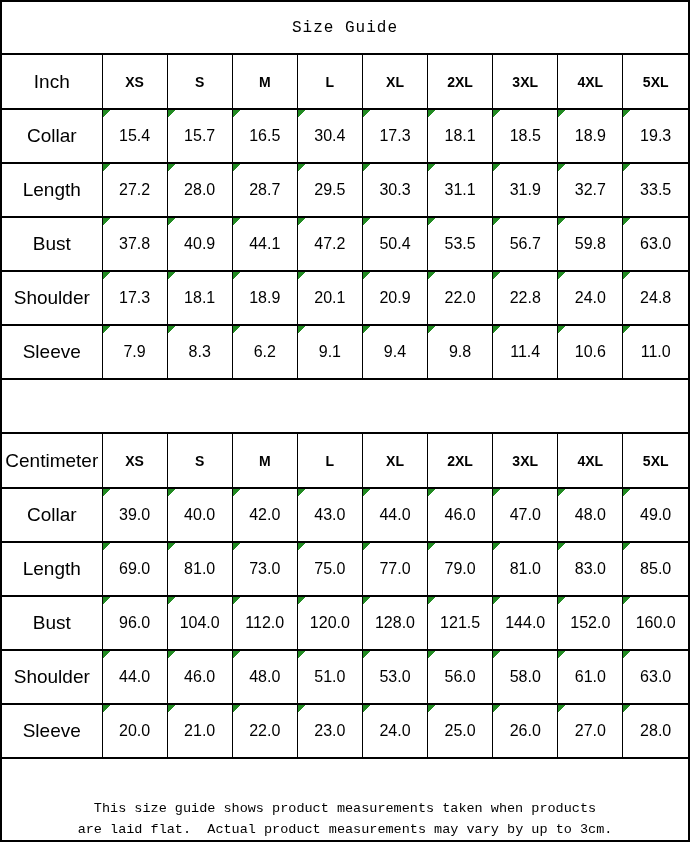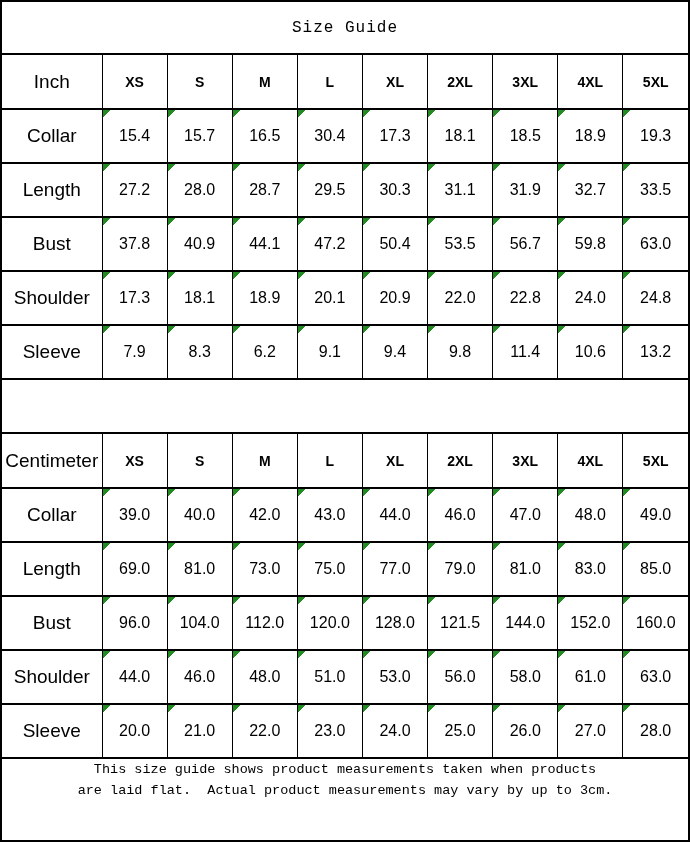--- a/index.html
+++ b/index.html
@@ -64,21 +64,21 @@
   }
 
   .table-gap {
     flex: 0 0 54px;
     border-bottom: 2px solid var(--border-color, #000);
   }
 
   .footer-band {
     flex: 1 1 auto;
     display: flex;
-    align-items: flex-start;
+    align-items: flex-end;
     justify-content: center;
   }
   .footer-text {
     font-family: "Liberation Mono", "DejaVu Sans Mono", monospace;
     font-size: 13.5px;
     line-height: 21px;
     white-space: pre;
     text-align: center;
   }
 </style>
@@ -154,21 +154,21 @@
         <tr>
           <th class="label-cell">Sleeve</th>
           <td class="value-cell"><span class="corner-marker"></span><span>7.9</span></td>
           <td class="value-cell"><span class="corner-marker"></span><span>8.3</span></td>
           <td class="value-cell"><span class="corner-marker"></span><span>6.2</span></td>
           <td class="value-cell"><span class="corner-marker"></span><span>9.1</span></td>
           <td class="value-cell"><span class="corner-marker"></span><span>9.4</span></td>
           <td class="value-cell"><span class="corner-marker"></span><span>9.8</span></td>
           <td class="value-cell"><span class="corner-marker"></span><span>11.4</span></td>
           <td class="value-cell"><span class="corner-marker"></span><span>10.6</span></td>
-          <td class="value-cell"><span class="corner-marker"></span><span>13.2</span></td>
+          <td class="value-cell"><span class="corner-marker"></span><span>11.0</span></td>
         </tr>
       </tbody>
     </table>
 
   <div class="table-gap"></div>
 
   <table class="size-table">
       <tbody>
         <tr>
           <th class="label-cell">Centimeter</th>

